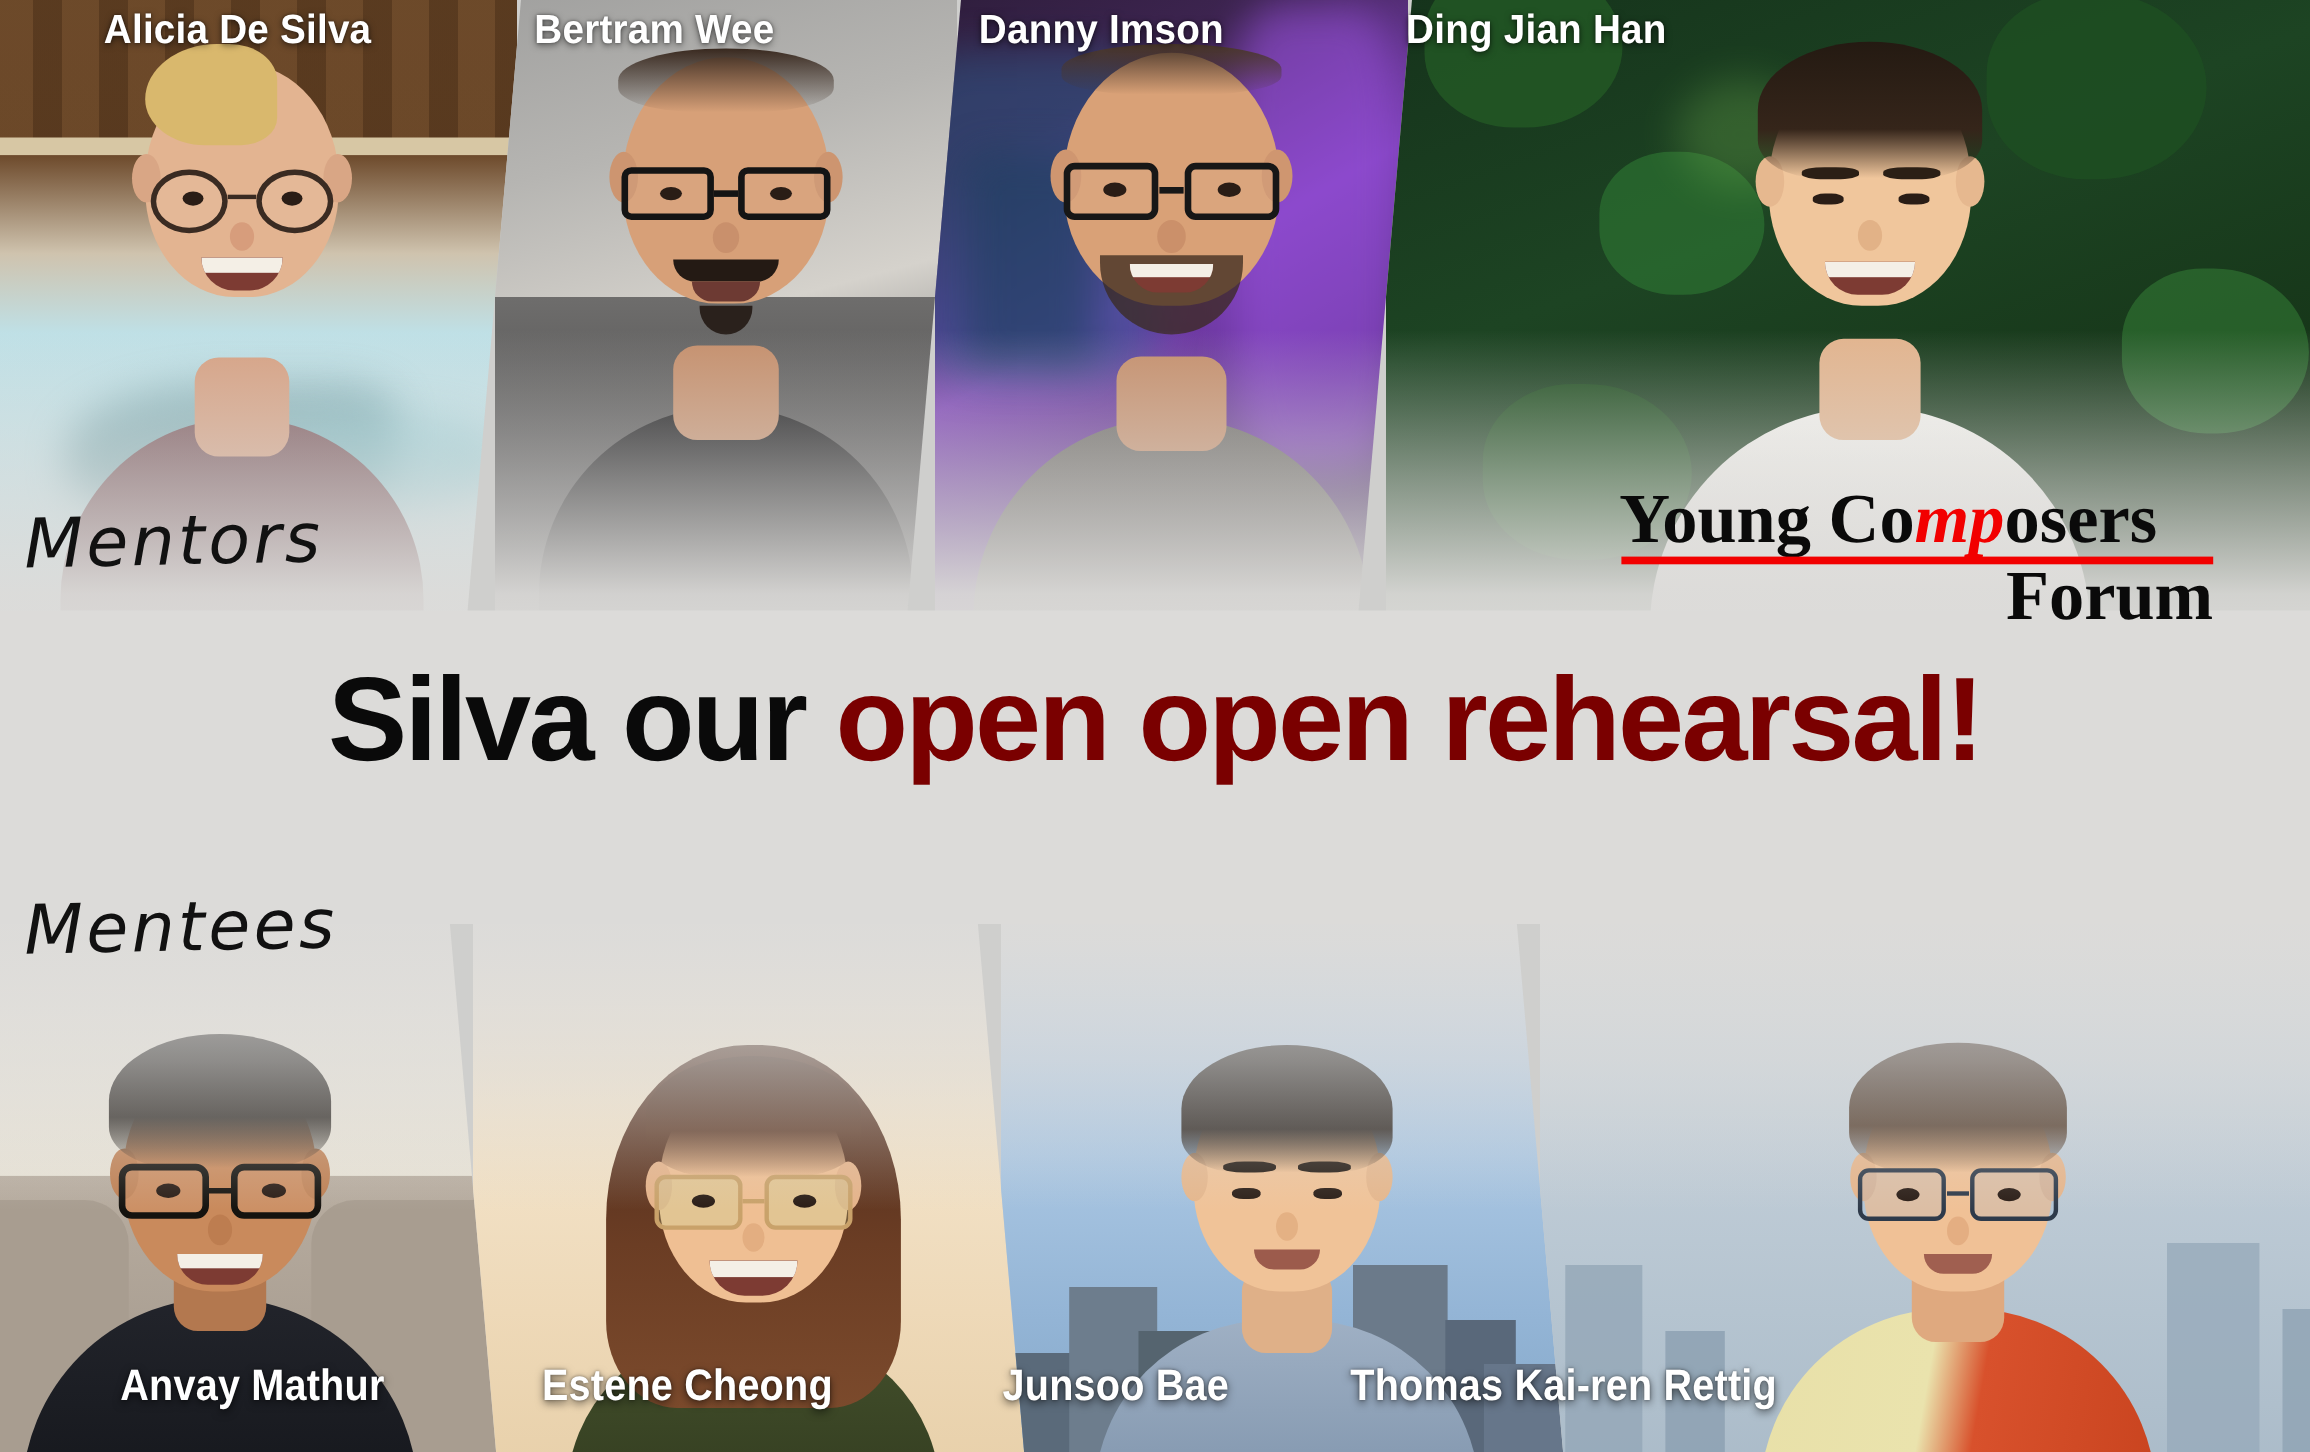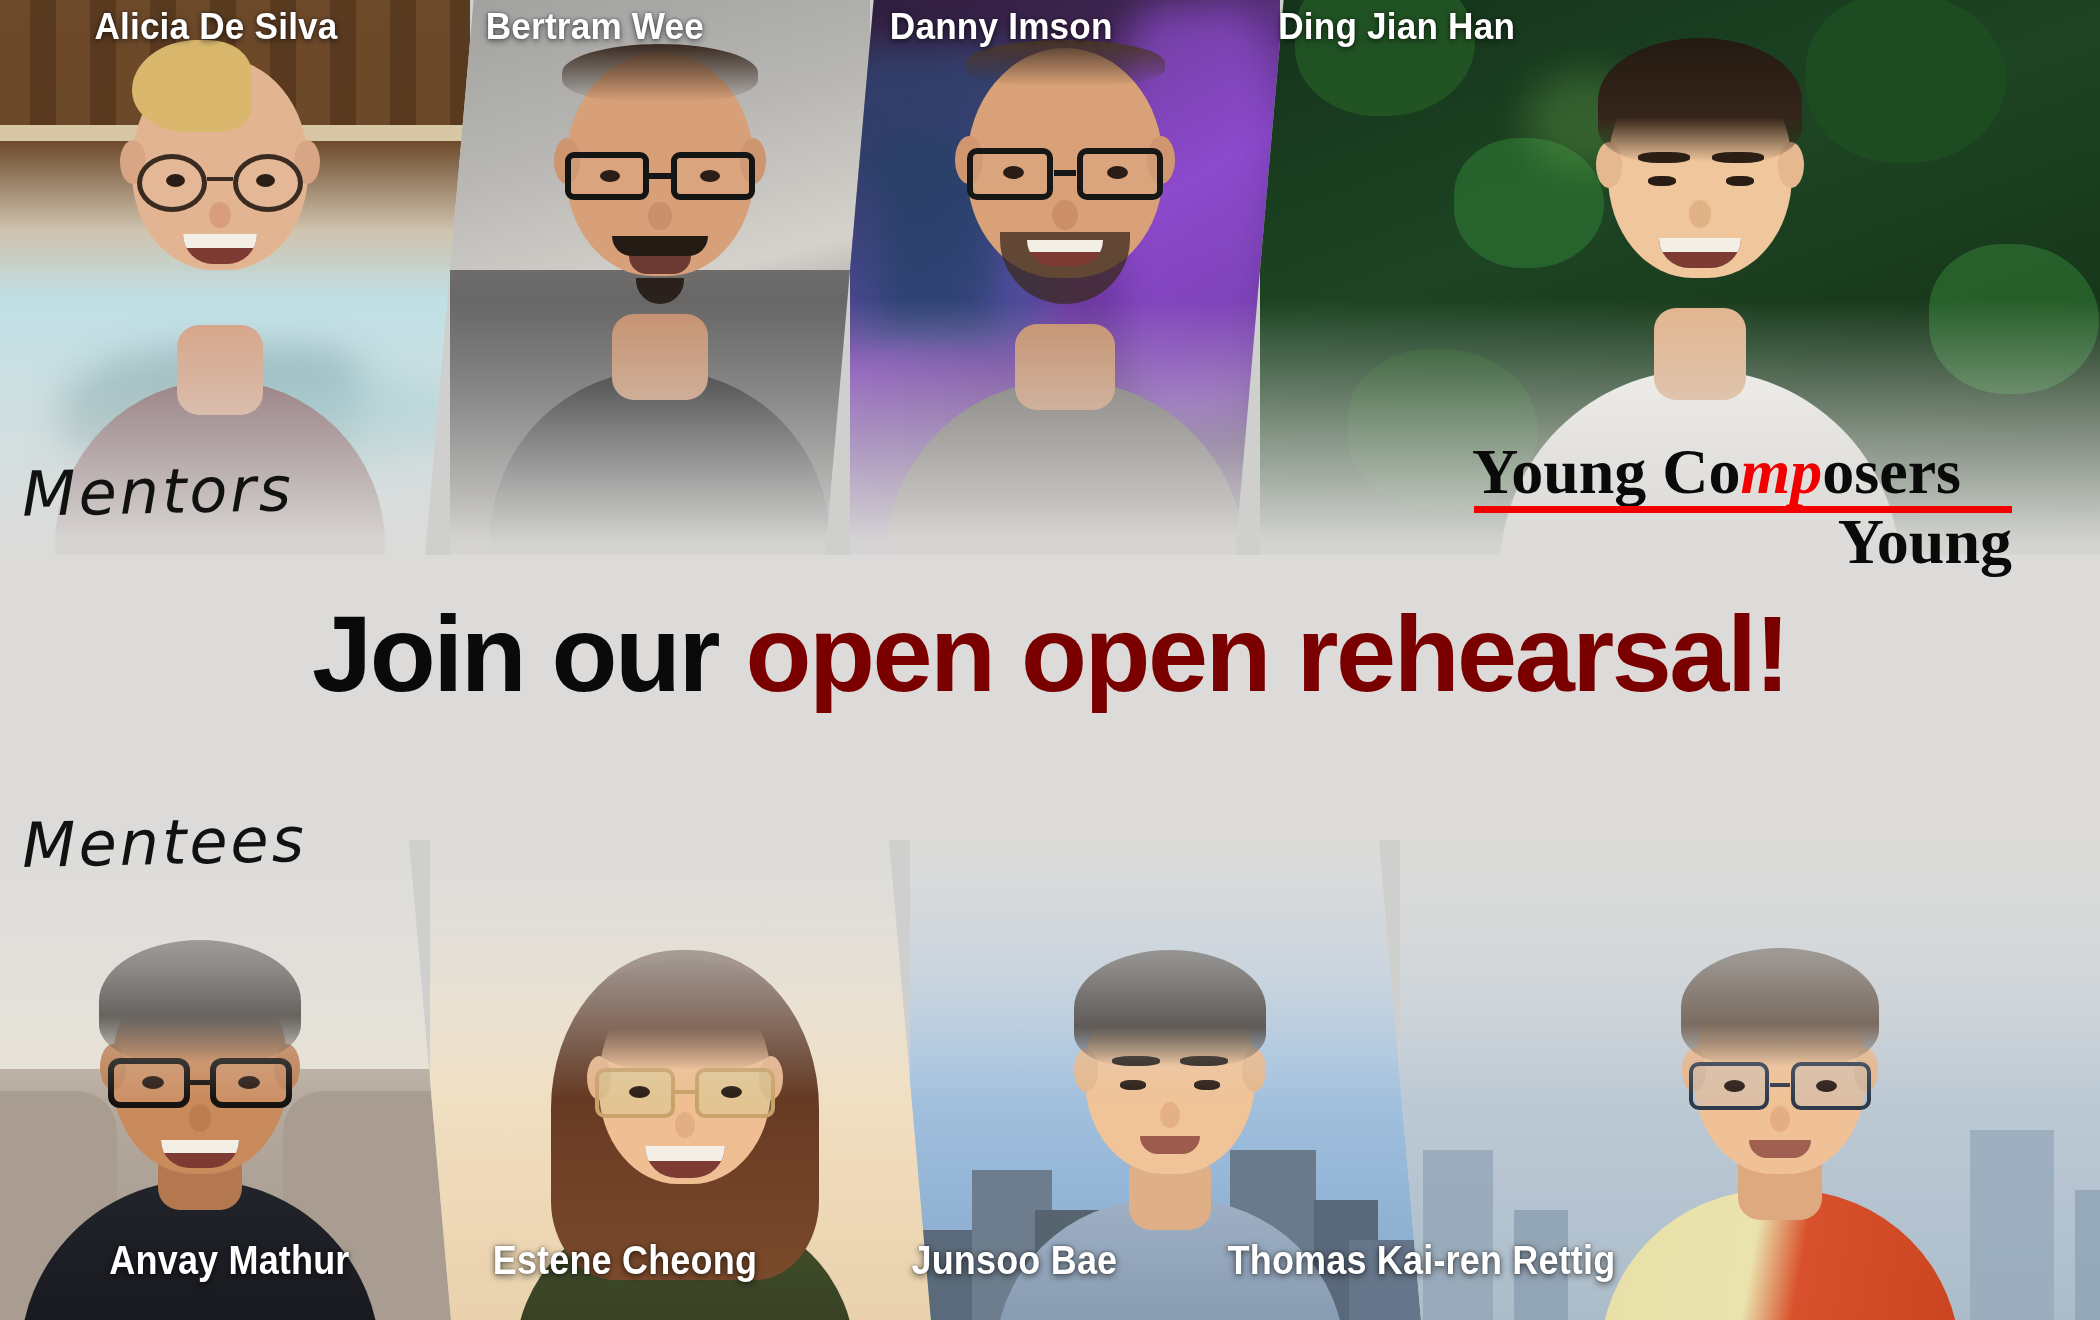--- a/index.html
+++ b/index.html
@@ -246,27 +246,27 @@
     <div class="name-top" style="left:88px;top:6px;">Alicia De Silva</div>
     <div class="name-top" style="left:480px;top:6px;">Bertram Wee</div>
     <div class="name-top" style="left:884px;top:6px;">Danny Imson</div>
     <div class="name-top" style="left:1272px;top:6px;">Ding Jian Han</div>
   </div>
 
   <div class="band"></div>
 
   <div id="mentors-label" class="script">Mentors</div>
 
-  <div id="headline"><span class="hl-a">Join our </span><span class="hl-b">open open rehearsal!</span></div>
+  <div id="headline"><span class="hl-a">Silva our </span><span class="hl-b">open open rehearsal!</span></div>
 
   <div id="mentees-label" class="script">Mentees</div>
 
   <div id="logo">
     <div class="logo-l1"><span>Young Co</span><span class="logo-mp">mp</span><span>osers</span><span class="logo-rule"></span></div>
-    <div class="logo-l2">Young</div>
+    <div class="logo-l2">Forum</div>
   </div>
 
   <div class="row row-bottom">
 
     <div class="panel panel-skew-r" style="left:-60px;width:520px;">
       <div class="panel-inner">
         <div class="scene">
           <div class="bg" style="background:linear-gradient(to bottom,#efece4 0%,#e9e4d8 40%,#ded7c8 100%);"></div>
           <div style="position:absolute;left:0;right:0;bottom:0;height:52%;background:linear-gradient(to bottom,#b8ada0,#9d9286);"></div>
           <div style="position:absolute;left:-6%;bottom:0;width:40%;height:48%;background:#a89d90;border-radius:40px 40px 0 0;"></div>

